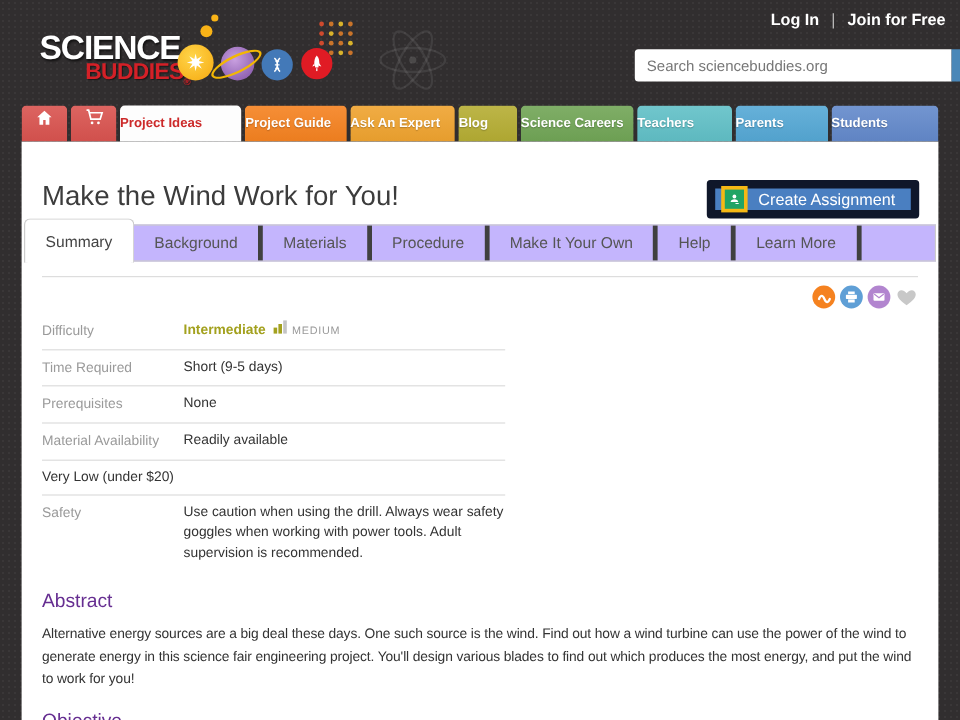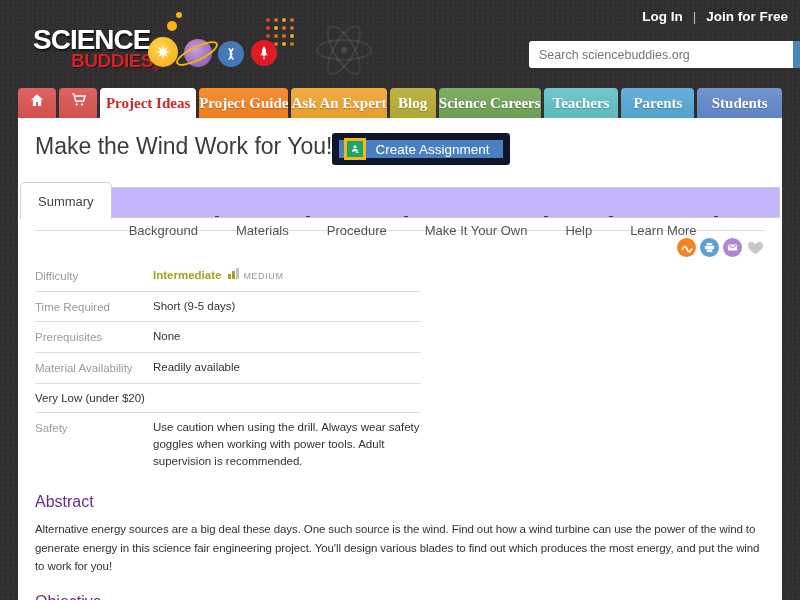--- a/index.html
+++ b/index.html
@@ -60,56 +60,56 @@
           padding:0 10px; font-size:12.5px; color:#444; outline:none;
           font-family:"Liberation Sans", sans-serif; }
   .search-box input::placeholder { color:#777; }
   .search-btn { width:35px; height:27px; background:#4a87b8; border:none;
           border-radius:0 3px 3px 0; display:flex; align-items:center;
           justify-content:center; cursor:pointer; }
 
   
   .navbar { position:absolute; left:18px; right:18px; bottom:0; height:30px;
             display:flex; gap:3px; }
-  .nav-btn { border-radius:4px 4px 0 0; color:#fff; font-size:15px; font-weight:bold;
-             line-height:30px; text-align:center; cursor:pointer;
+  .nav-btn { border-radius:4px 4px 0 0; color:#fff; font-size:11px; font-weight:bold;
+             line-height:30px; cursor:pointer;
              background-image:linear-gradient(rgba(255,255,255,0.10), rgba(0,0,0,0.04));
-             text-shadow:0 1px 1px rgba(0,0,0,0.25); white-space:nowrap;font-family:Liberation Serif, serif; }
+             text-shadow:0 1px 1px rgba(0,0,0,0.25); white-space:nowrap; }
   .nav-ic  { flex:0 0 38px; background-color:#d9534f; display:flex; align-items:center;
              justify-content:center; }
   .n-pi { flex:108 1 108px; background-color:#fdfdfd; color:#cc2a2a; text-shadow:none;
           background-image:none; }
   .n-pg { flex:90 1 90px;  background-color:#f58220; }
   .n-ae { flex:93 1 93px;  background-color:#efa32f; }
   .n-bl { flex:52 1 52px;  background-color:#b5ad33; }
   .n-sc { flex:100 1 100px; background-color:#71a556; }
   .n-te { flex:84 1 84px;  background-color:#61c0c7; }
   .n-pa { flex:82 1 82px;  background-color:#55a8d5; }
   .n-st { flex:95 1 95px;  background-color:#6389cb; }
 
   
   .panel { position:absolute; top:118px; left:18px; right:18px; bottom:0;
            background:#fff; z-index:1; }
 
-  .title-row { height:67px; padding:15px 16px 0 17px; display:flex;
-               justify-content:flex-start; align-items:flex-start; }
+  .title-row { height:67px; padding:32px 16px 0 17px; display:flex;
+               justify-content:space-between; align-items:flex-start; }
   .title-row h1 { margin:0; font-size:23px; font-weight:normal; color:#3c3c3c; }
   .create-btn { display:flex; align-items:center; gap:9px; background:#4a7fc1;
                 border:7px solid #0f172a; border-radius:3px; height:32px;
                 padding:0 13px 0 5px; color:#fff; font-size:13.5px; cursor:pointer;
                 font-family:"Liberation Sans", sans-serif; }
   .gc-icon { width:22px; height:22px; background:#f5b815; display:flex;
              align-items:center; justify-content:center; }
   .gc-inner { width:16px; height:16px; background:#21a465; display:flex;
               align-items:center; justify-content:center; }
 
   .tabbar { position:relative; margin:2px 2px 0 2px; height:31px; background:#c4b5fd;
             border:1px solid #ccc; display:flex; }
   .tab { padding:0 17px; line-height:29px; font-size:13px; color:#555;
-         border-right:4px solid #404040; cursor:pointer; white-space:nowrap;margin-top:28px; }
+         border-right:4px solid #404040; cursor:pointer; white-space:nowrap; }
   .tab.active { background:#fff; margin:-6px 0 -1px -1px; border:1px solid #ccc;
                 border-bottom:none; border-radius:5px 5px 0 0; height:37px;
                 line-height:37px; color:#444; z-index:2; }
 
   .content { padding:0 17px; }
 
   .share-row { margin-top:12px; border-top:1px solid #ddd; padding-top:7px;
                display:flex; justify-content:flex-end; align-items:center; gap:4px; }
   .share-icon { width:19px; height:19px; border-radius:50%; display:flex;
                 align-items:center; justify-content:center; cursor:pointer; }

